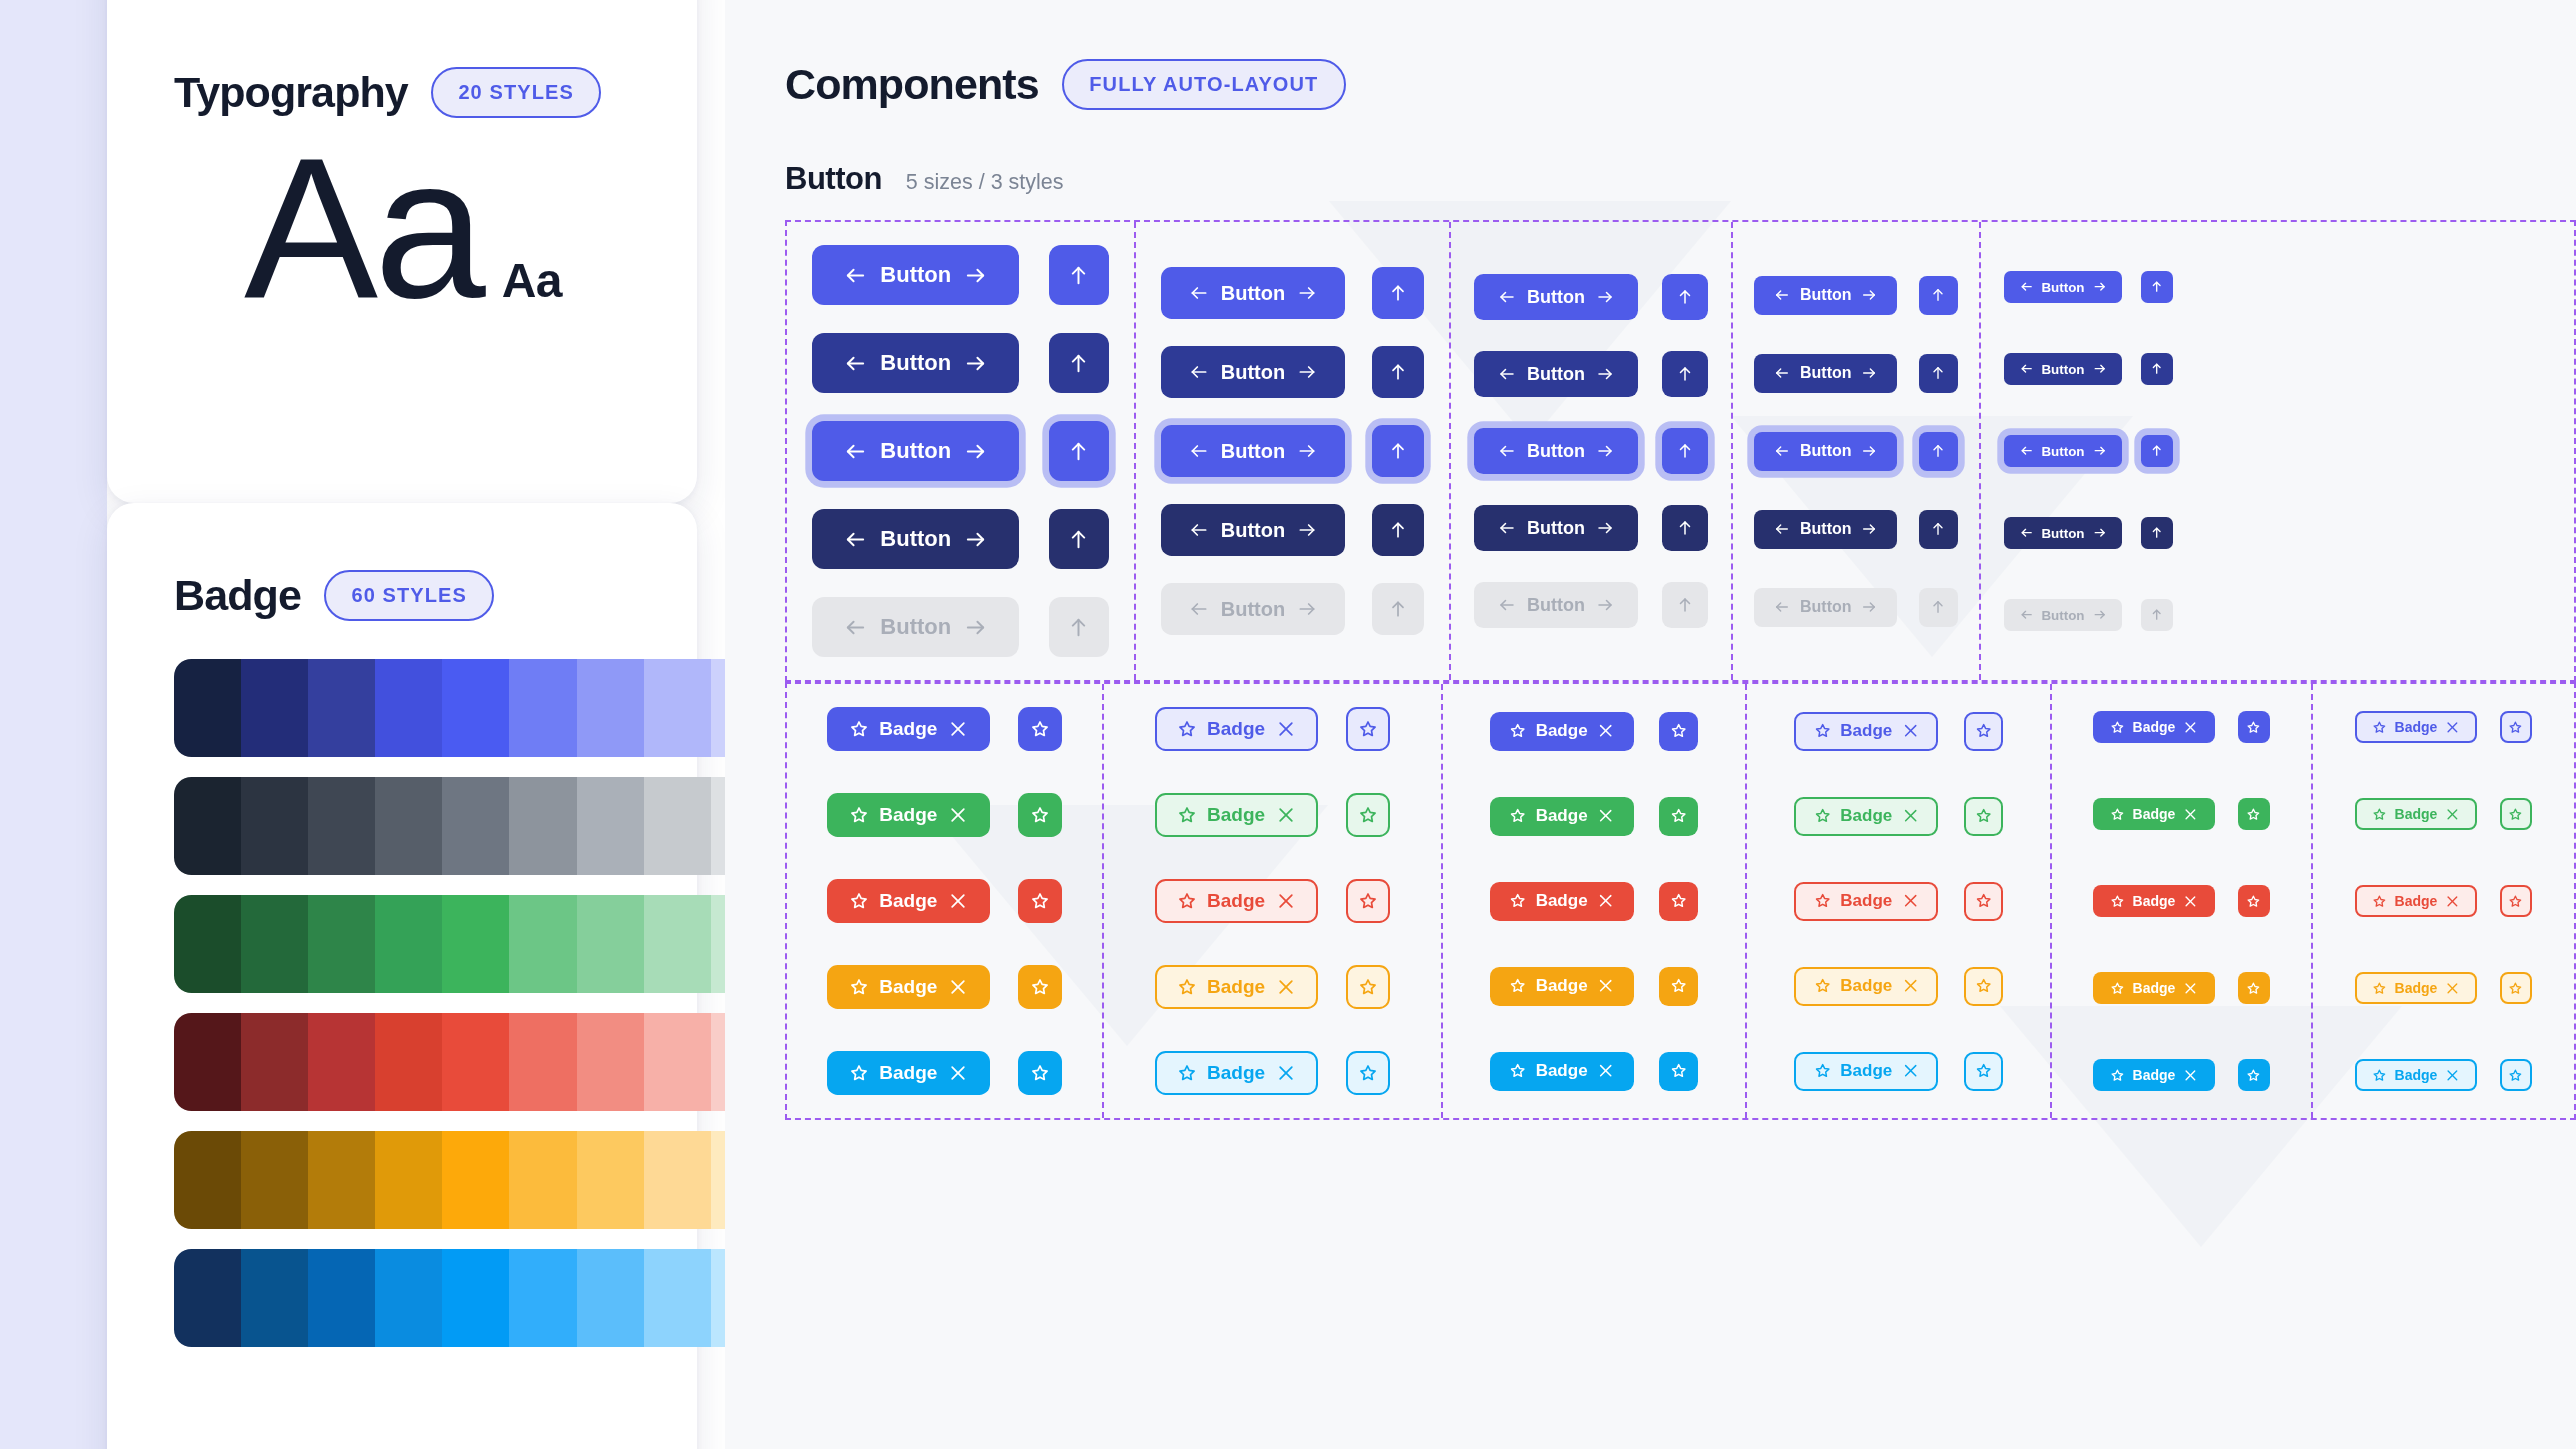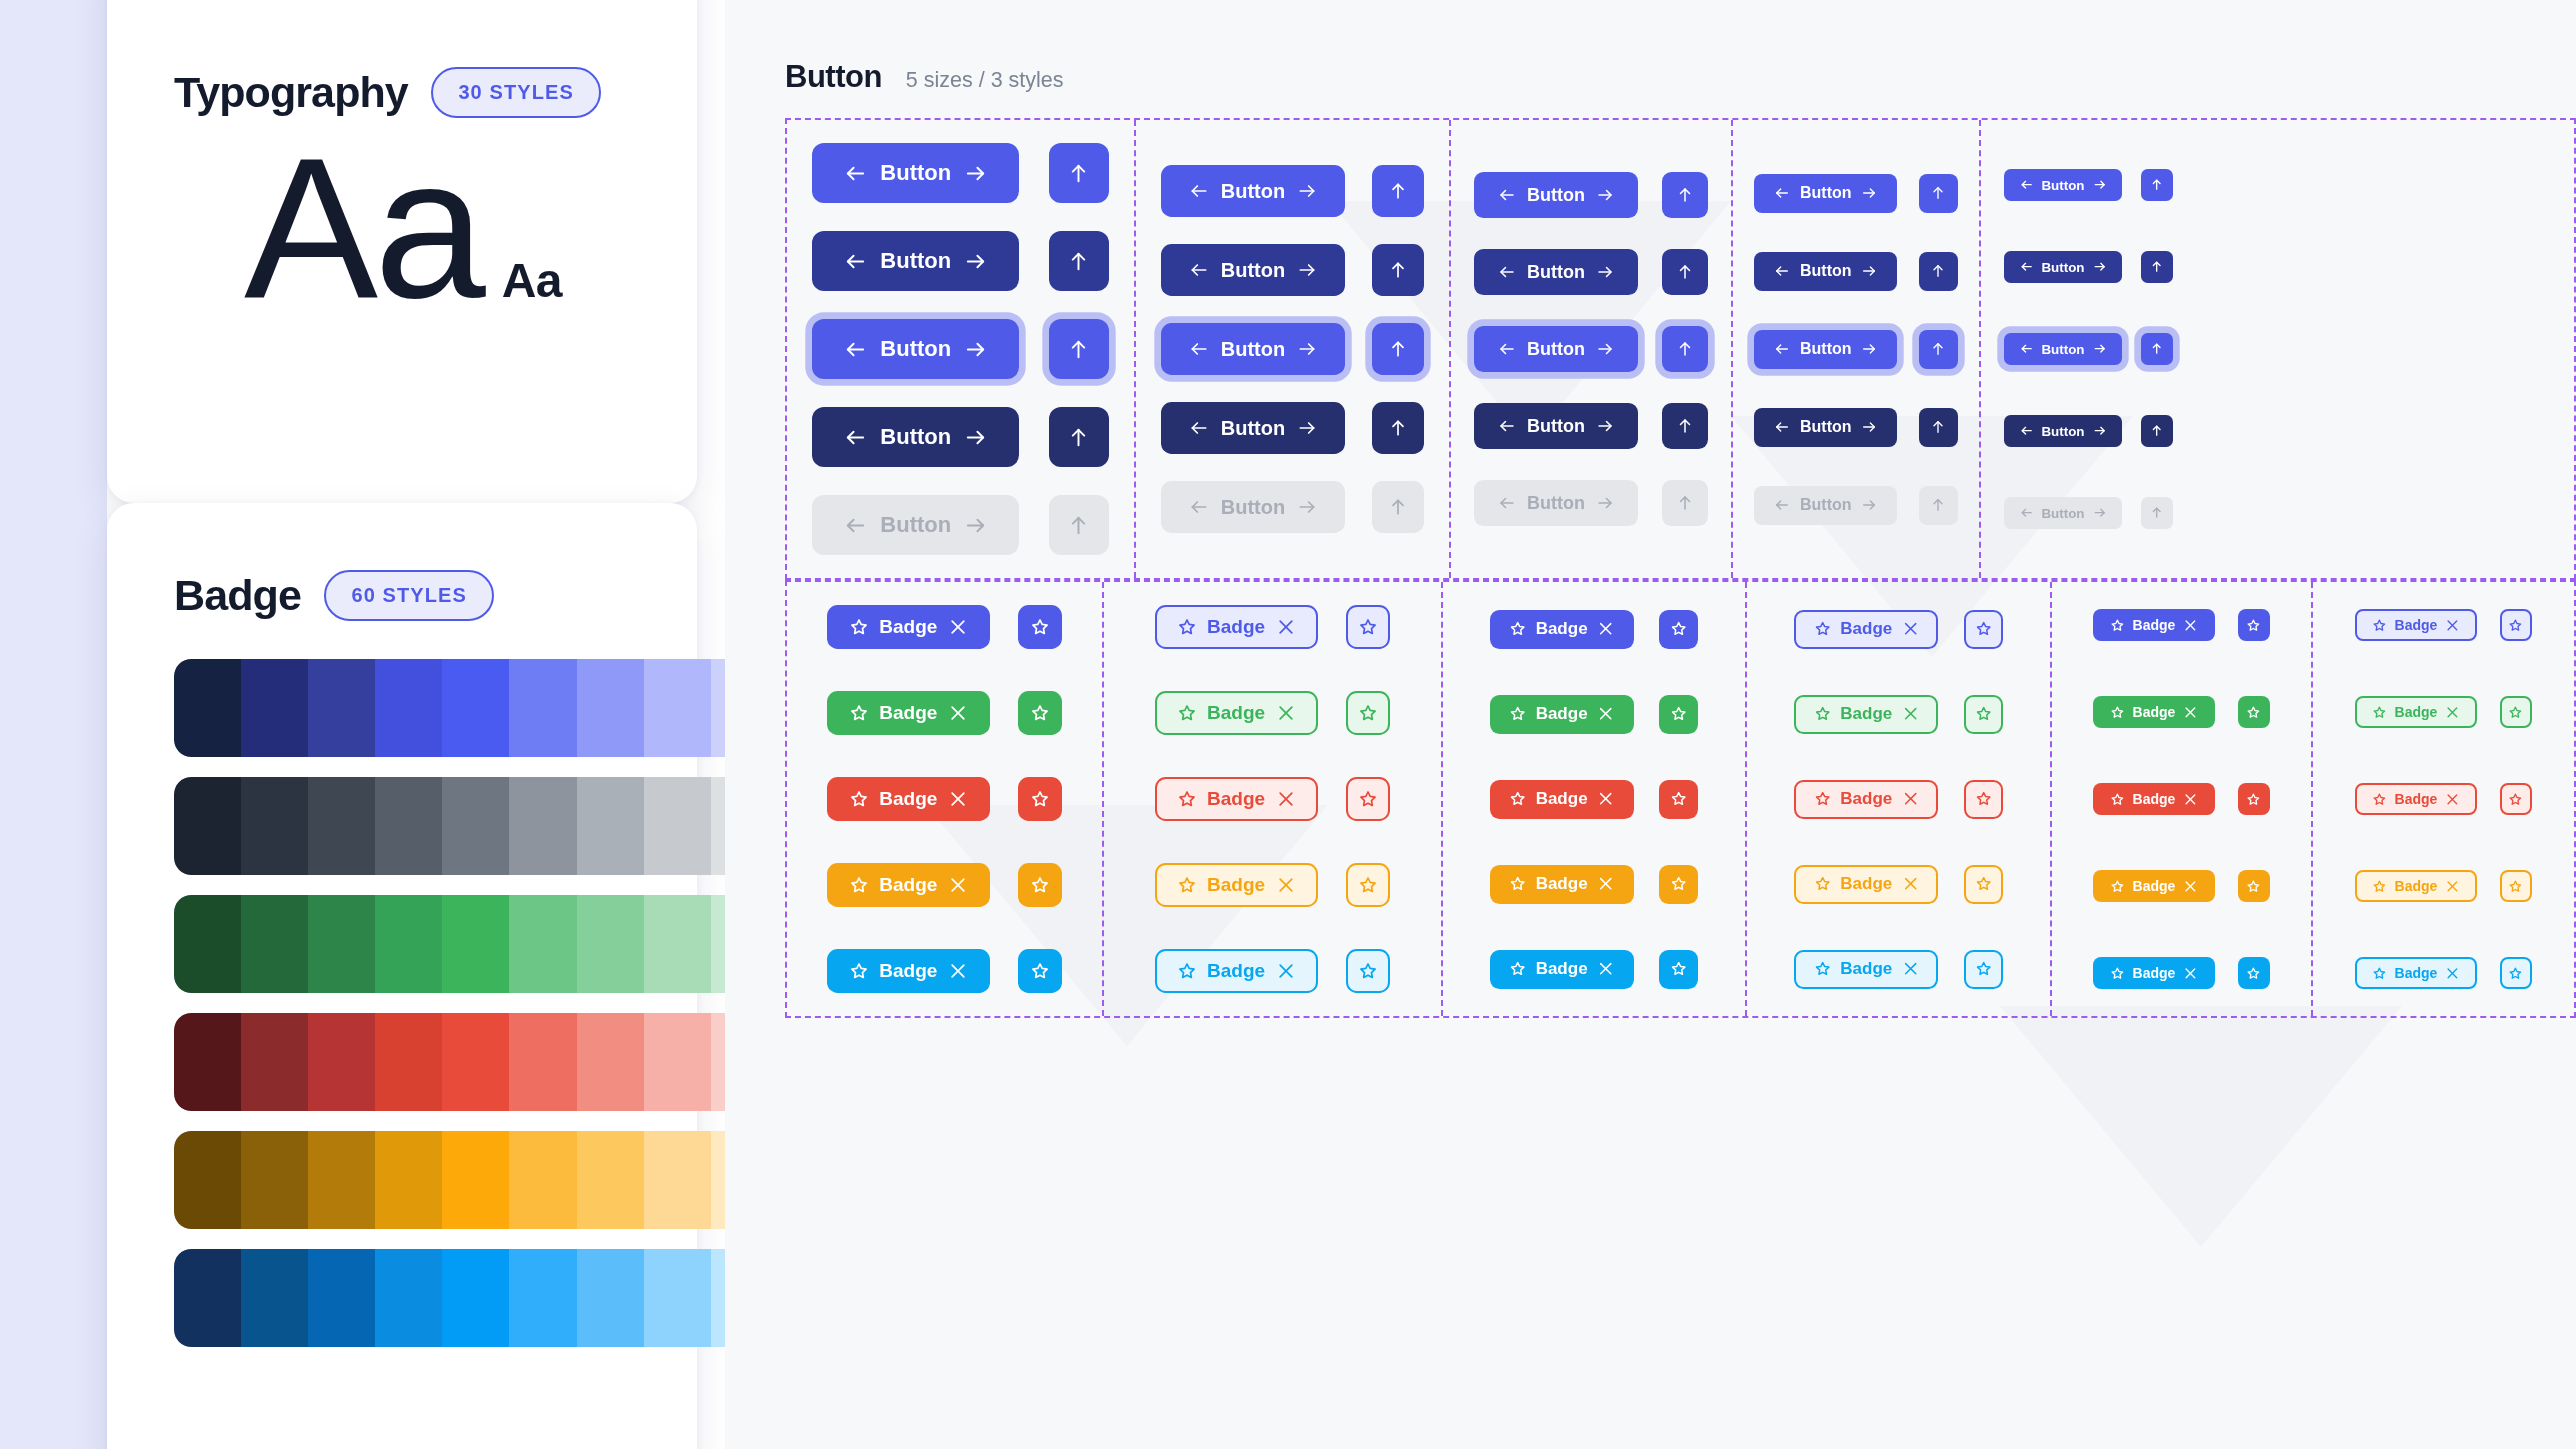--- a/index.html
+++ b/index.html
@@ -128,21 +128,21 @@
 
 <div id="root">
 
   <div class="lav-rail"></div>
 
   <div class="left-col">
 
     <div class="card" id="card-typography" style="padding:121px 67px 0 67px;">
       <div class="card-head">
         <div class="card-title">Typography</div>
-        <div class="pill">30 STYLES</div>
+        <div class="pill">20 STYLES</div>
       </div>
       <div class="specimen">
         <span class="aa-big">Aa</span>
         <span class="aa-small">Aa</span>
       </div>
     </div>
 
     <div class="card" id="card-colors" style="padding:67px 0 0 67px;">
       <div class="card-head">
         <div class="card-title">Badge</div>
@@ -227,20 +227,24 @@
   </div>
 
   <div class="right-col">
 
     <div class="bg-chev" style="left:604px;  top:201px;"></div>
     <div class="bg-chev" style="left:1006px; top:416px;"></div>
     <div class="bg-chev" style="left:201px;  top:805px;"></div>
     <div class="bg-chev" style="left:1275px; top:1006px;"></div>
 
     <div class="rc-inner">
+      <div class="sec-head">
+        <div class="card-title">Components</div>
+        <div class="pill">FULLY AUTO-LAYOUT</div>
+      </div>
 
       <div class="sub-head">
         <div class="sub-title">Button</div>
         <div class="sub-meta">5 sizes / 3 styles</div>
       </div>
       <div class="grid-frame" id="button-frame">
           <div class="grid-col" style="width: 349px; row-gap: 28px; align-items: center;">
             <div class="row" style="gap: 29.5px;">
               <div class="btn btn-primary" style="height: 60px; padding: 0px 32px; border-radius: 12px; font-size: 22px;">
                 <span class="arw">

